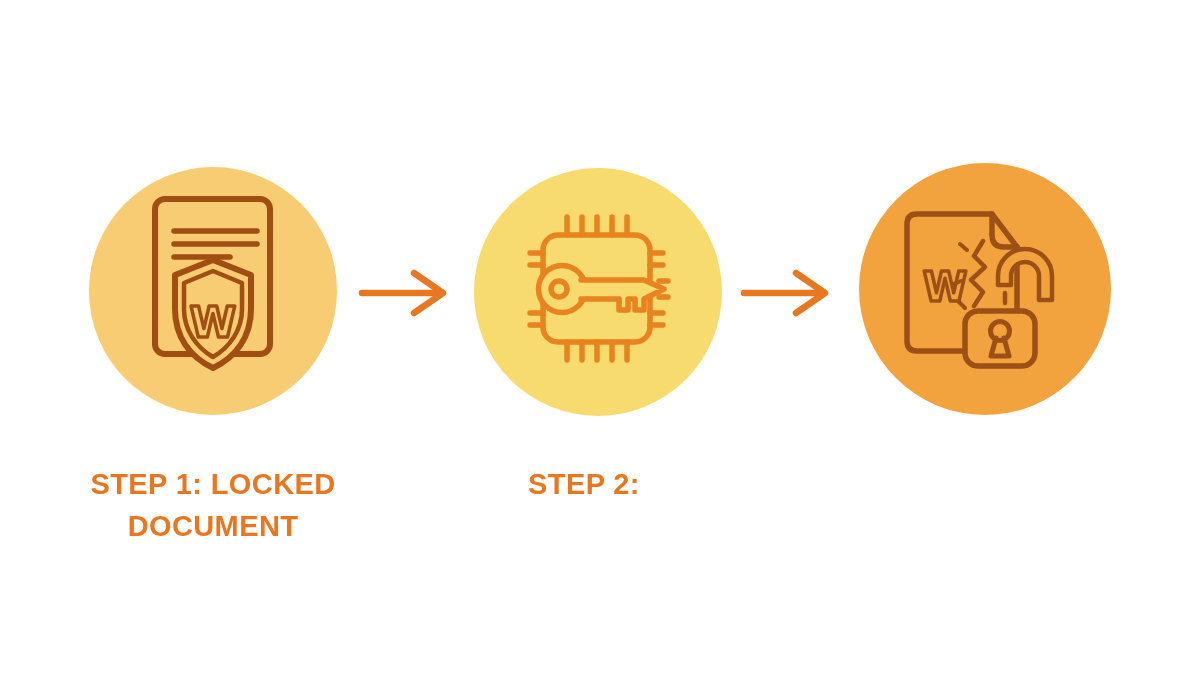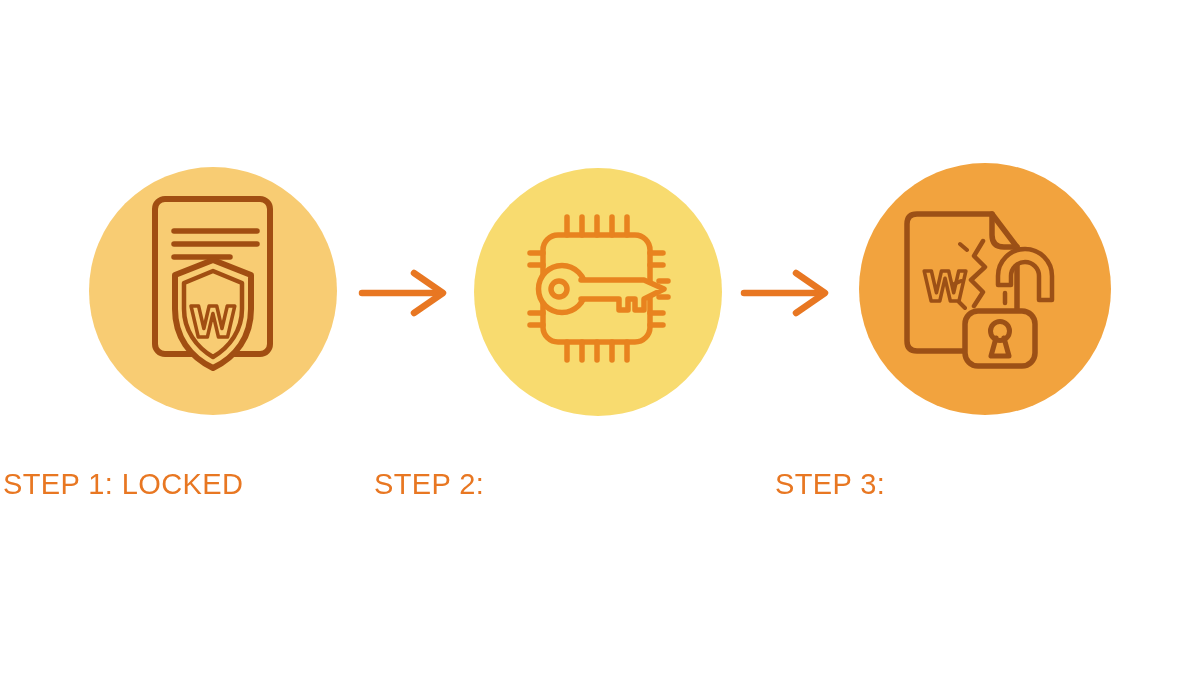--- a/index.html
+++ b/index.html
@@ -14,21 +14,22 @@
   .circle-1 { left: 83px;  top: 161px; }
   .circle-2 { left: 468px; top: 162px; }
   .circle-3 { left: 855px; top: 159px; }
   .arrow-svg { position: absolute; width: 92px; height: 48px; }
   .arrow-1 { left: 358px; top: 269px; }
   .arrow-2 { left: 740px; top: 269px; }
   .step-label {
     position: absolute;
     top: 463px;
     width: 420px;
-    font-weight: 400;
+    text-align: center;
+    font-weight: 700;
     font-size: 29px;
     line-height: 42px;
     letter-spacing: 0.4px;
   }
   .label-1 { left: 3px; }
   .label-2 { left: 374px; }
   .label-3 { left: 775px; }
   .icon-letter {
     font-family: "DejaVu Sans", sans-serif;
     font-weight: 700;
@@ -102,21 +103,21 @@
       <line x1="150" y1="134" x2="150" y2="144" stroke-width="4.5"></line>
 
       <rect x="110" y="152" width="70" height="55" rx="13" fill="#F2A33E"></rect>
       <circle cx="145" cy="172" r="9.5" stroke-width="5"></circle>
       <path d="M141,179 L136,197 L154,197 L149,179" stroke-width="5"></path>
     </g>
   </svg>
 
   <div class="step-label label-1" style="color: rgb(232, 119, 34);">
     <div>STEP 1: LOCKED</div>
+    <div>DOCUMENT</div>
   </div>
   <div class="step-label label-2" style="color: rgb(232, 119, 34);">
     <div>STEP 2:</div>
   </div>
   <div class="step-label label-3" style="color: rgb(232, 119, 34);">
-    <div>STEP 3:</div>
   </div>
 
 </div>
 
 </body></html>

